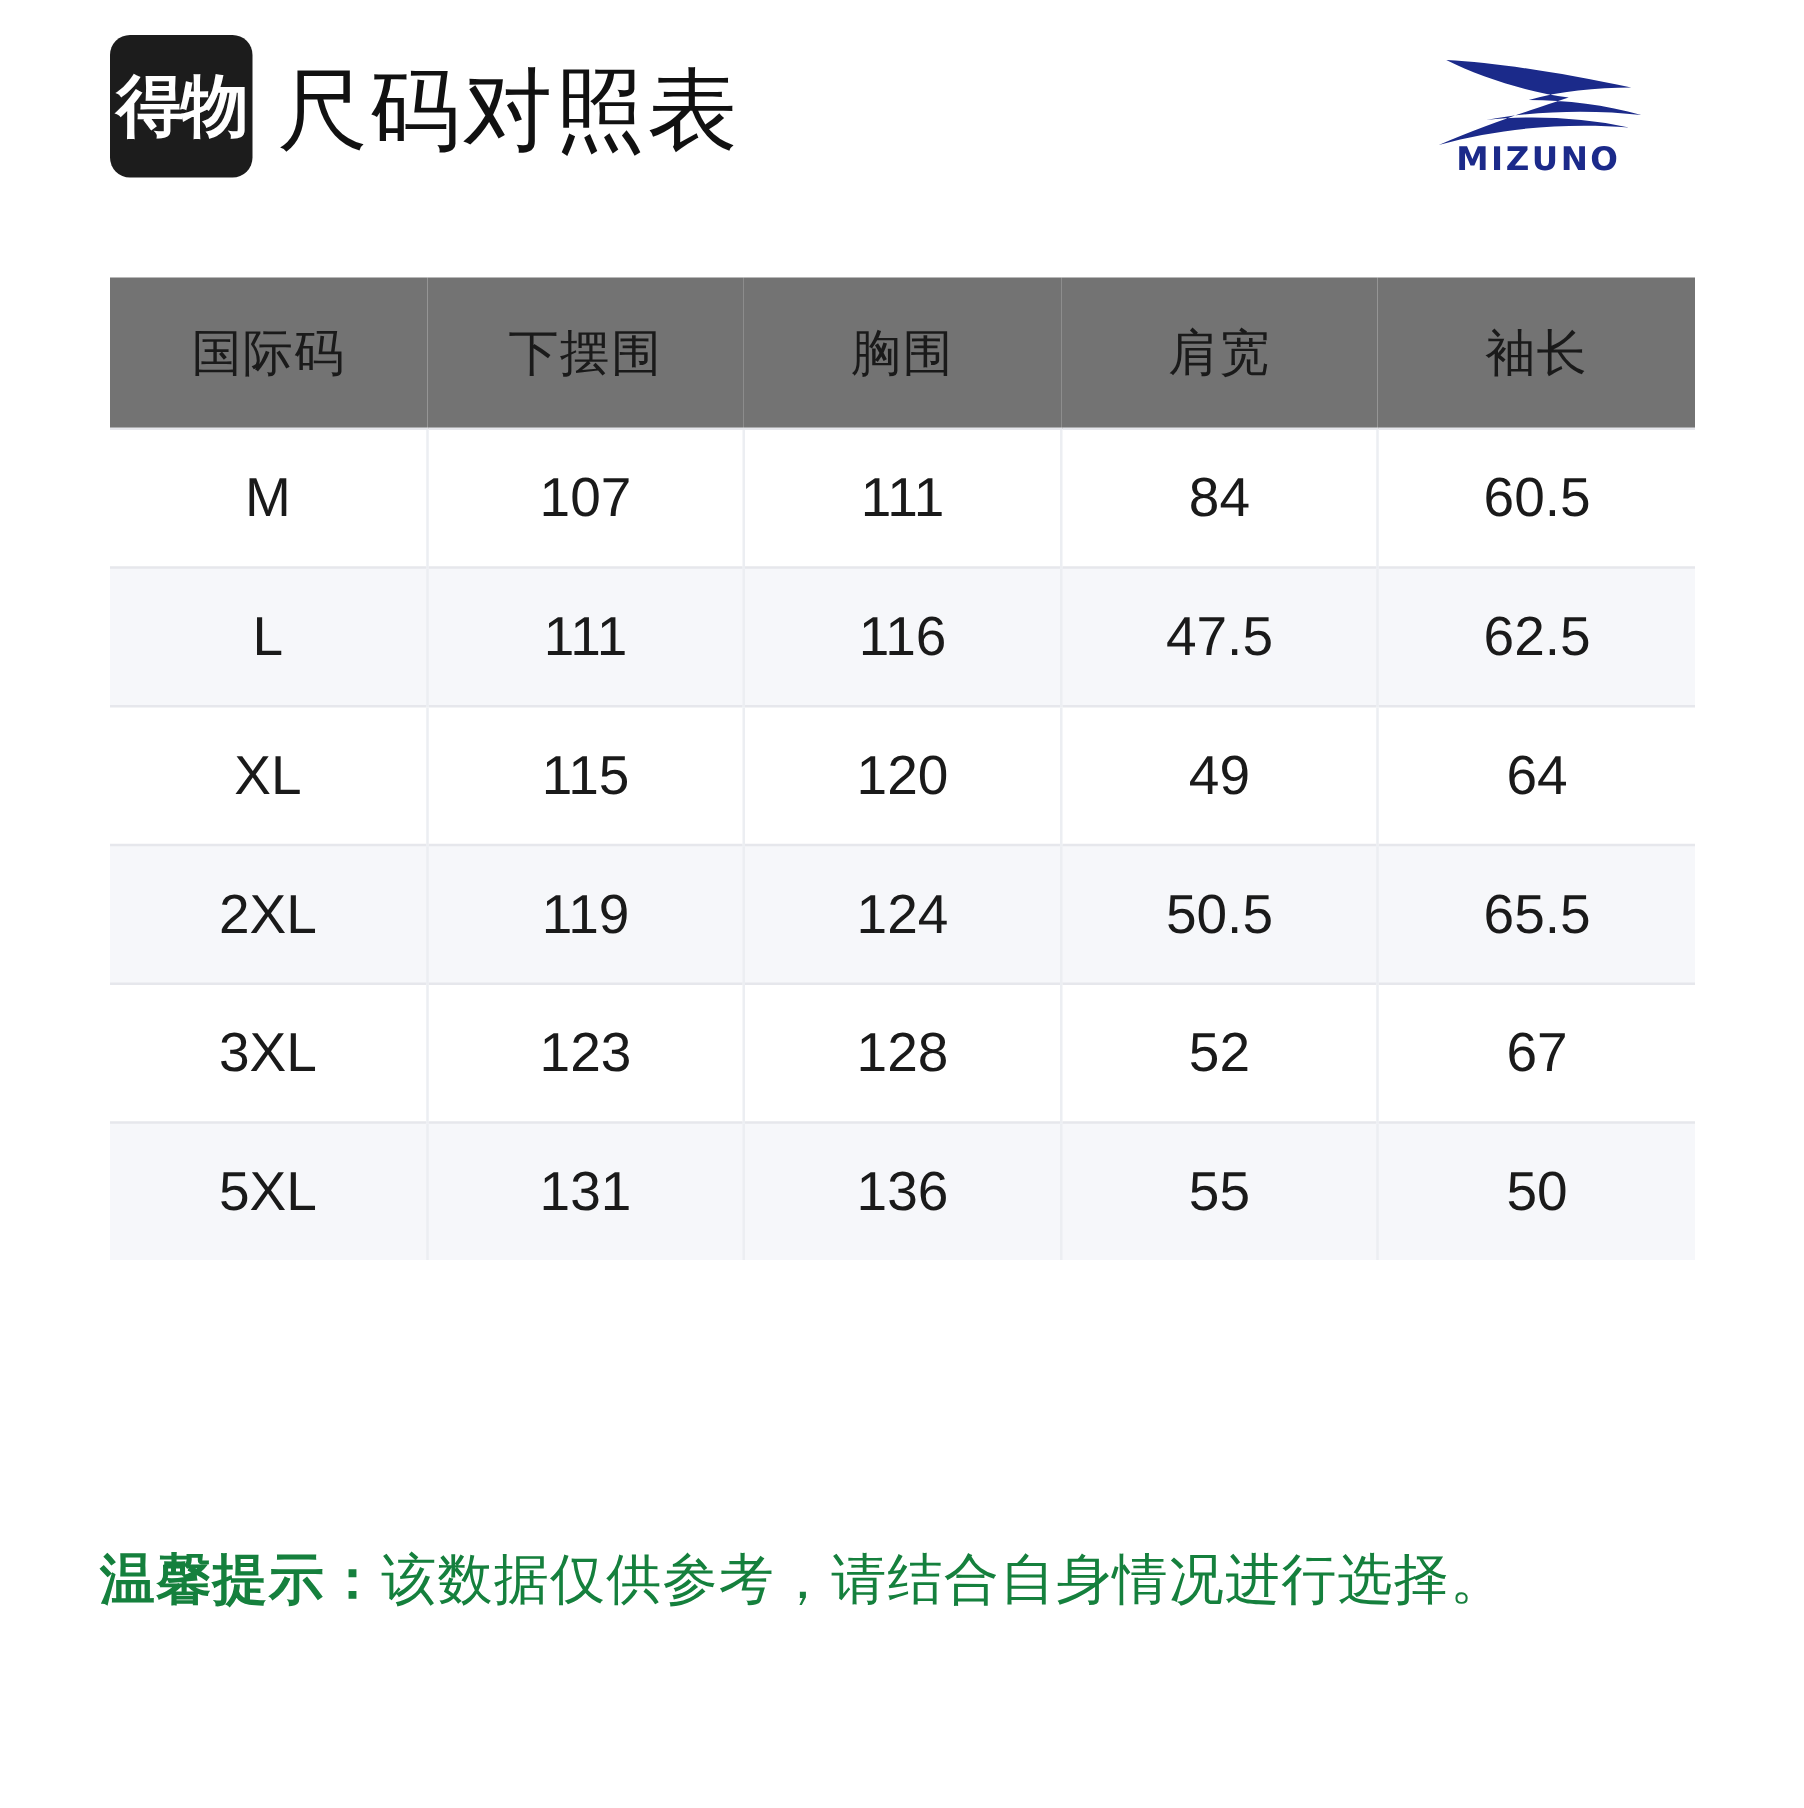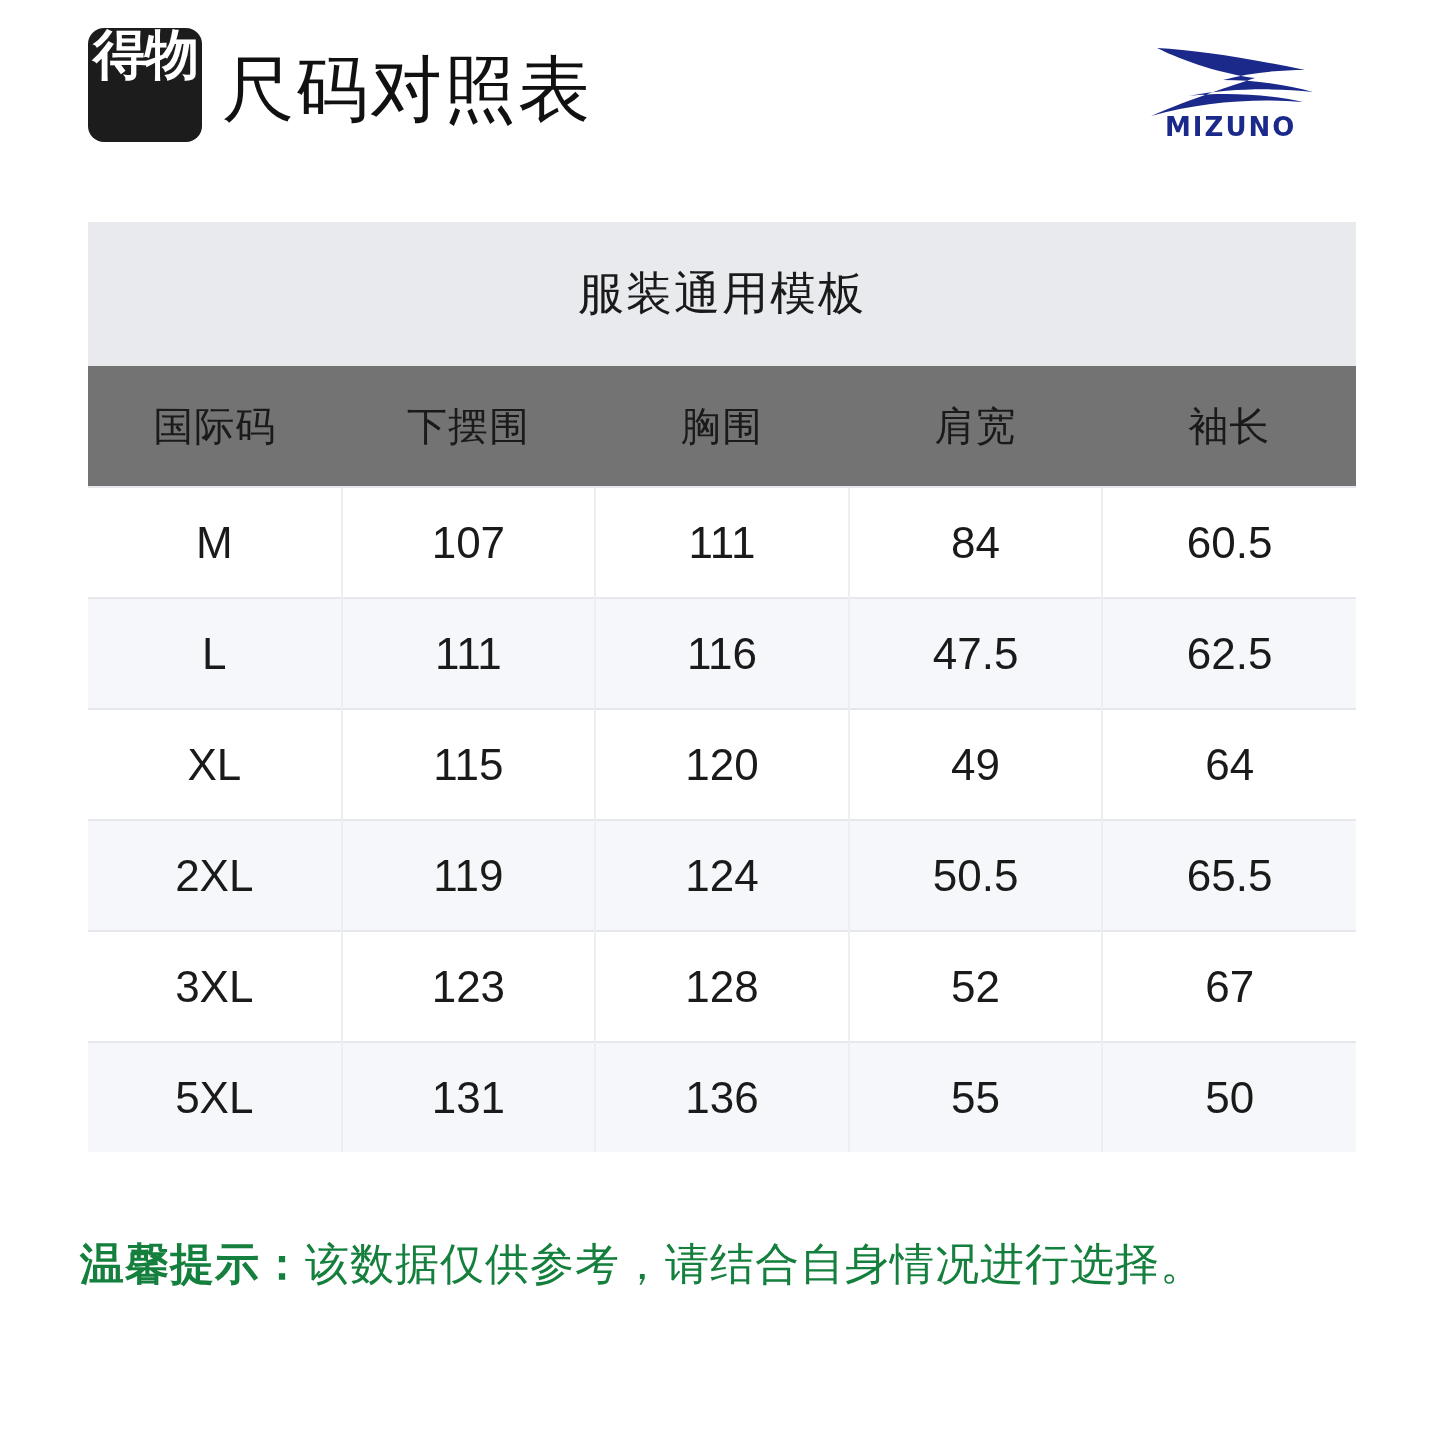--- a/index.html
+++ b/index.html
@@ -33,20 +33,21 @@
 
   .brand-badge {
     position: absolute;
     left: 88px;
     top: 28px;
     width: 114px;
     height: 114px;
     background: #1c1c1c;
     border-radius: 16px;
     display: flex;
+    align-items: center;
     justify-content: center;
   }
   .brand-badge span {
     color: #ffffff;
     font-size: 54px;
     font-weight: bold;
     letter-spacing: -2px;
     line-height: 1;
     font-family: "DejaVu Sans", "Liberation Sans", sans-serif;
   }
@@ -165,21 +166,20 @@
           <path d="M30 8 C70 10, 120 18, 178 30 C150 30, 120 33, 96 40 C126 40, 158 44, 186 52 C150 48, 104 48, 62 56 C96 52, 140 54, 176 62 C128 58, 74 62, 24 76 C66 58, 104 46, 128 38 C96 34, 58 22, 30 8 Z"></path>
           <text x="38" y="96" font-family="DejaVu Sans, Liberation Sans, sans-serif" font-size="26" font-weight="bold" letter-spacing="2" fill="#1b2a8a">MIZUNO</text>
         </g>
       </svg>
     </div>
 
   </div>
 
   <div class="table-wrap">
 
-    <div class="table-caption">服装通用模板</div>
 
     <table class="size-table">
       <thead>
         <tr>
           <th>国际码</th>
           <th>下摆围</th>
           <th>胸围</th>
           <th>肩宽</th>
           <th>袖长</th>
         </tr>

